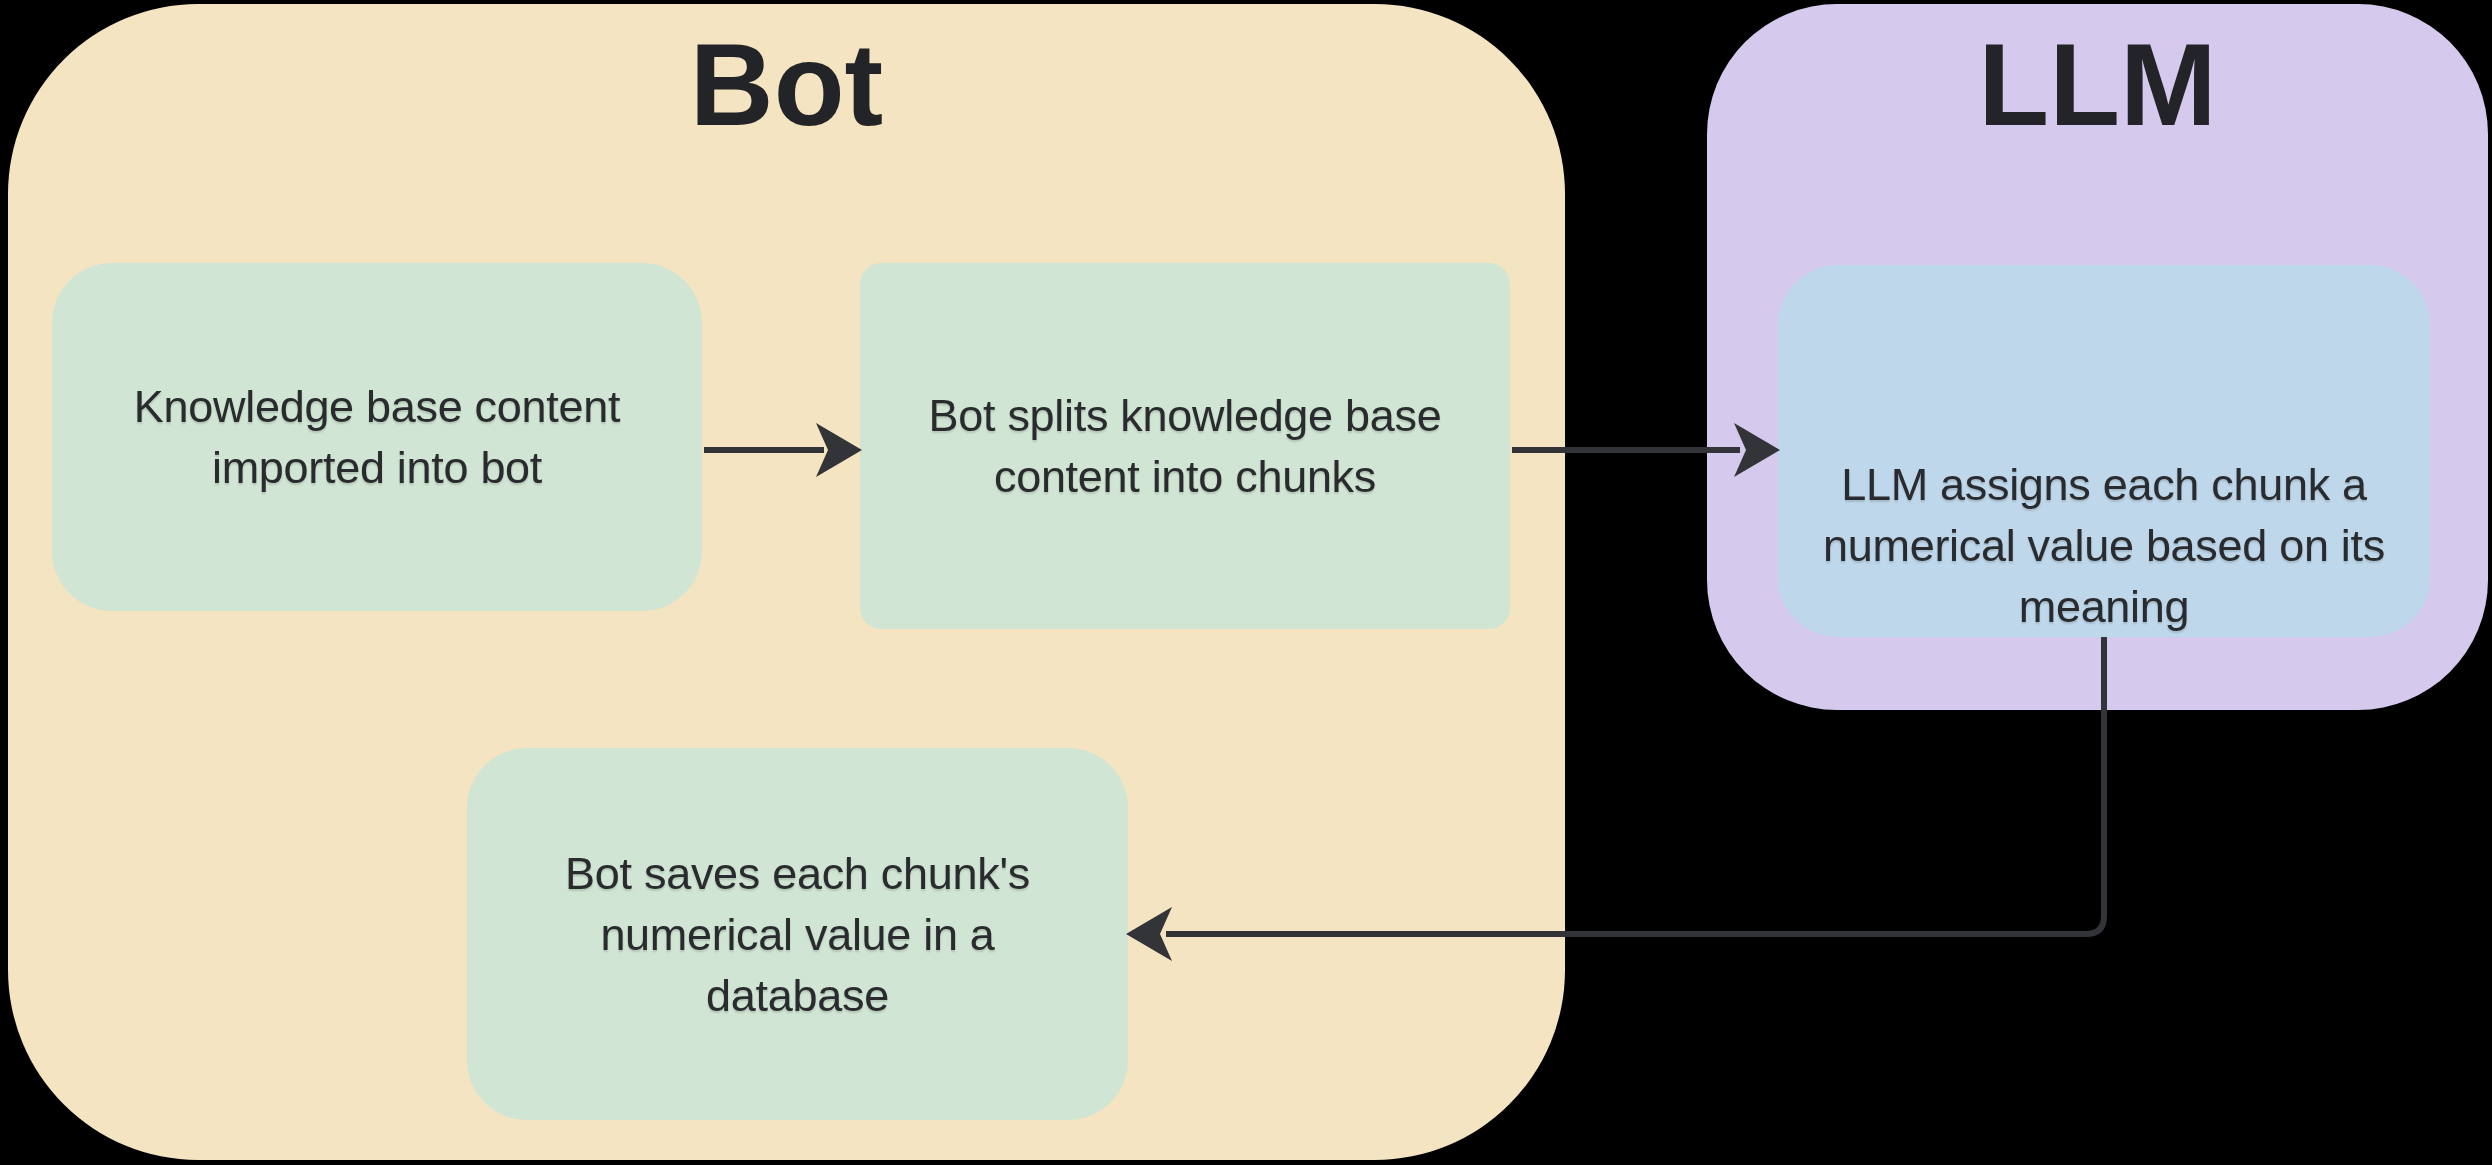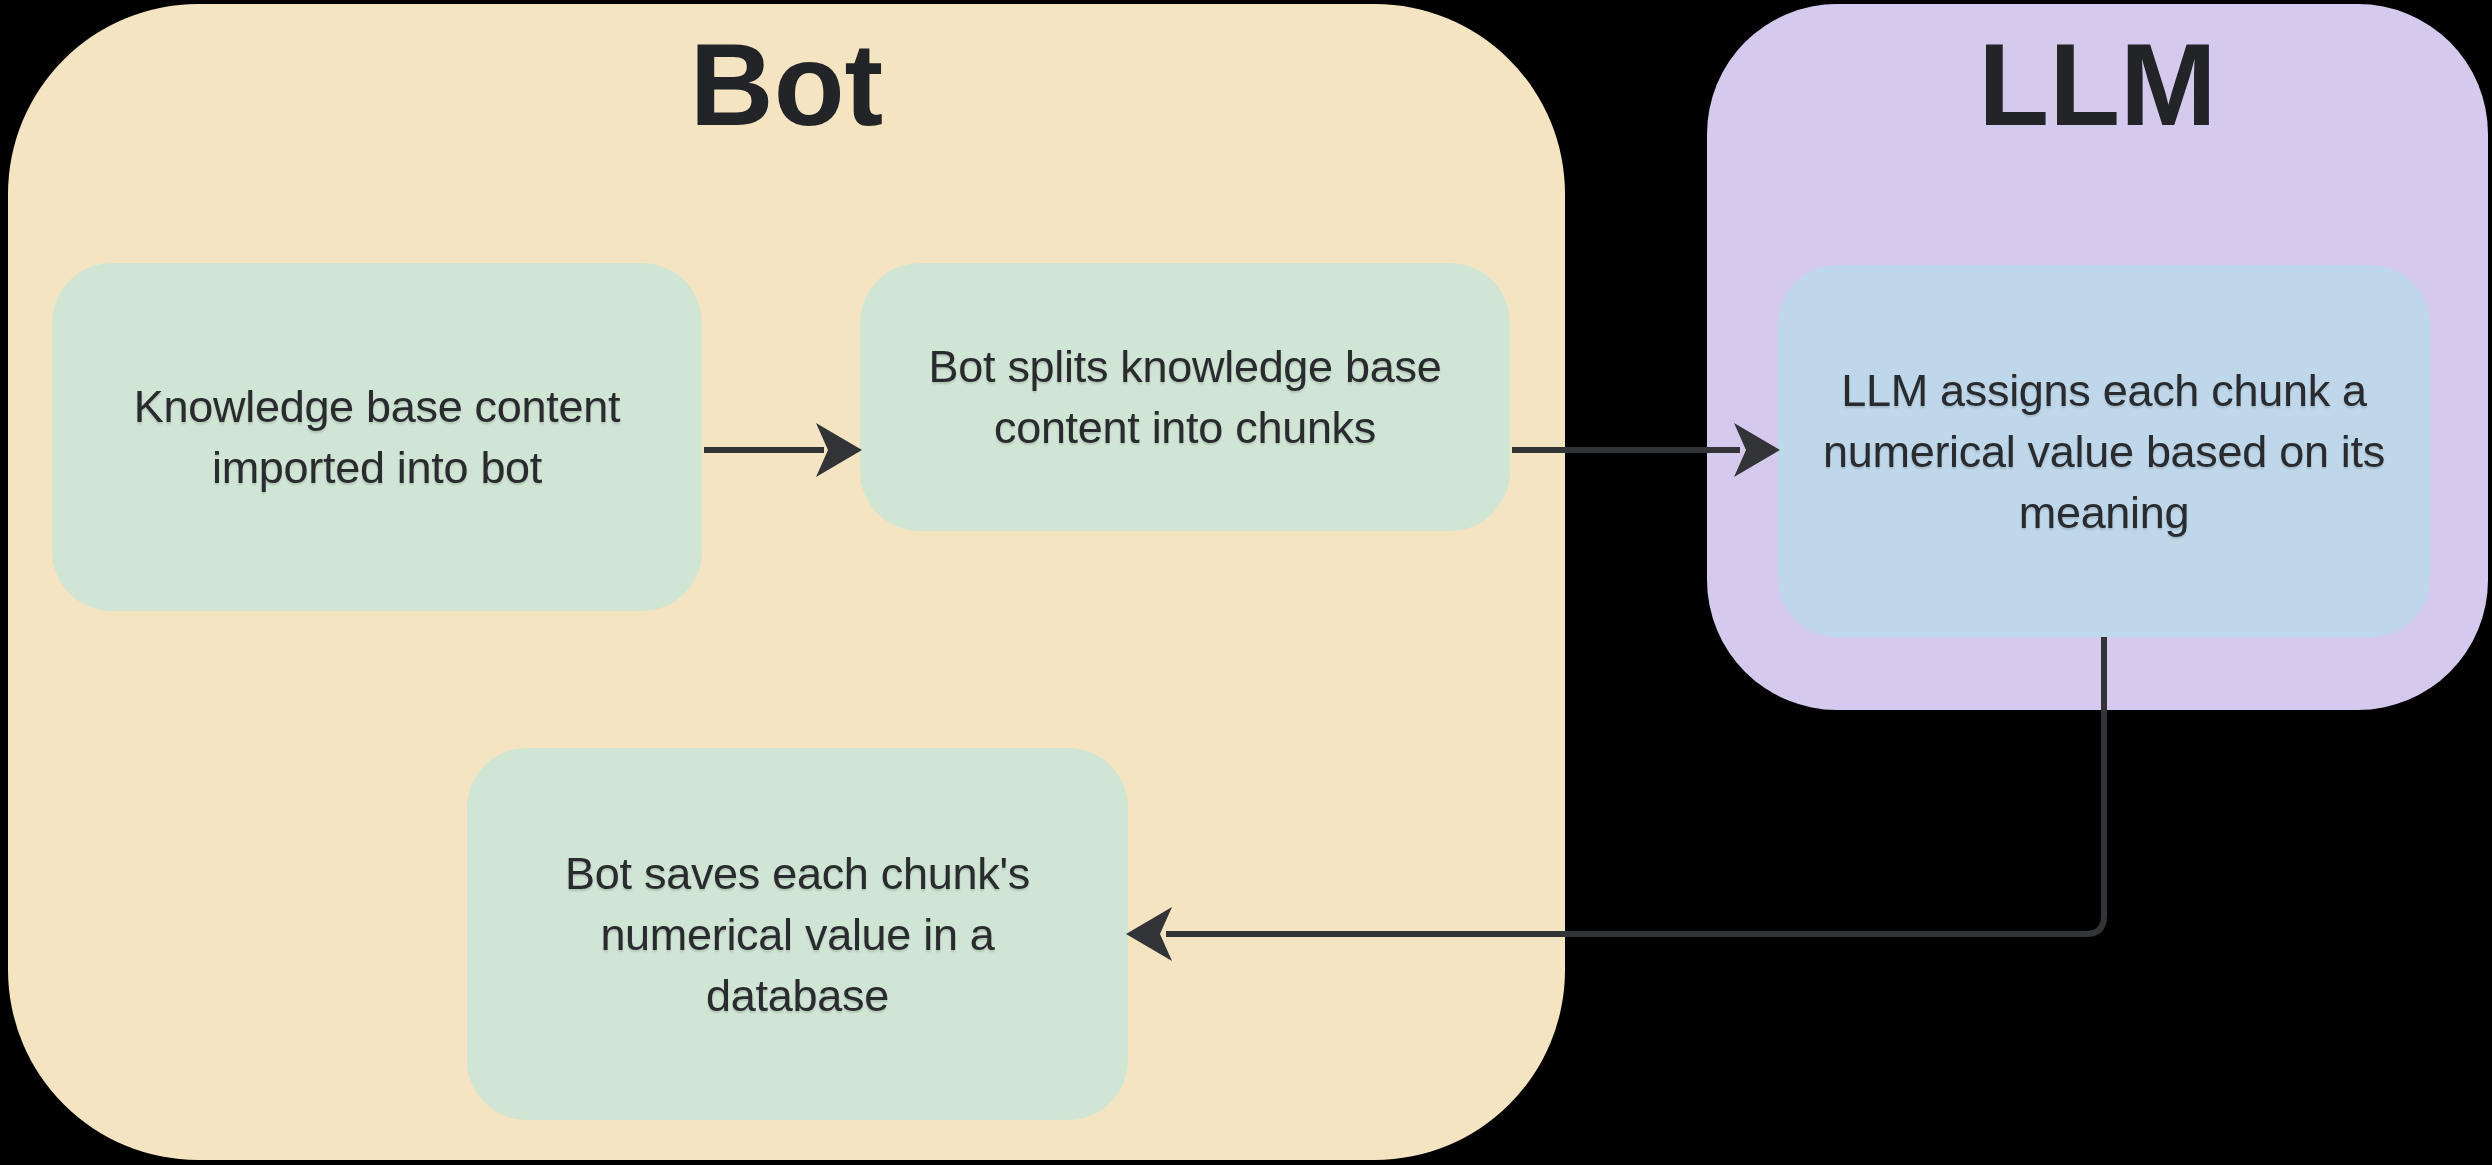--- a/index.html
+++ b/index.html
@@ -42,23 +42,23 @@
     text-align:center;
     color:var(--ink);
     font-size:45px;line-height:61px;letter-spacing:-0.3px;
   }
   .node-text{
     white-space:pre-line;
     padding:0 8px;
     text-shadow:0 2px 2px rgba(0,0,0,0.14);
   }
   .node-step{background:var(--step-fill);}
-  .node-assign{background:var(--assign-fill);}
+  .node-assign{background:var(--assign-fill);align-items:flex-end;}
   .node-import{left:52px;top:263px;width:650px;height:348px;}
-  .node-split{left:860px;top:263px;width:650px;height:268px;}
+  .node-split{left:860px;top:263px;width:650px;height:366px;border-radius:21px;}
   .node-save{left:467px;top:748px;width:661px;height:372px;}
   .node-assign{left:1778px;top:265px;width:652px;height:372px;}
   .arrows{
     position:absolute;left:0;top:0;width:2492px;height:1165px;
     pointer-events:none;
   }
   .arrow-line{stroke:var(--arrow);stroke-width:6;fill:none;}
   .arrow-head{fill:var(--arrow);stroke:none;}
 </style>
 </head>

